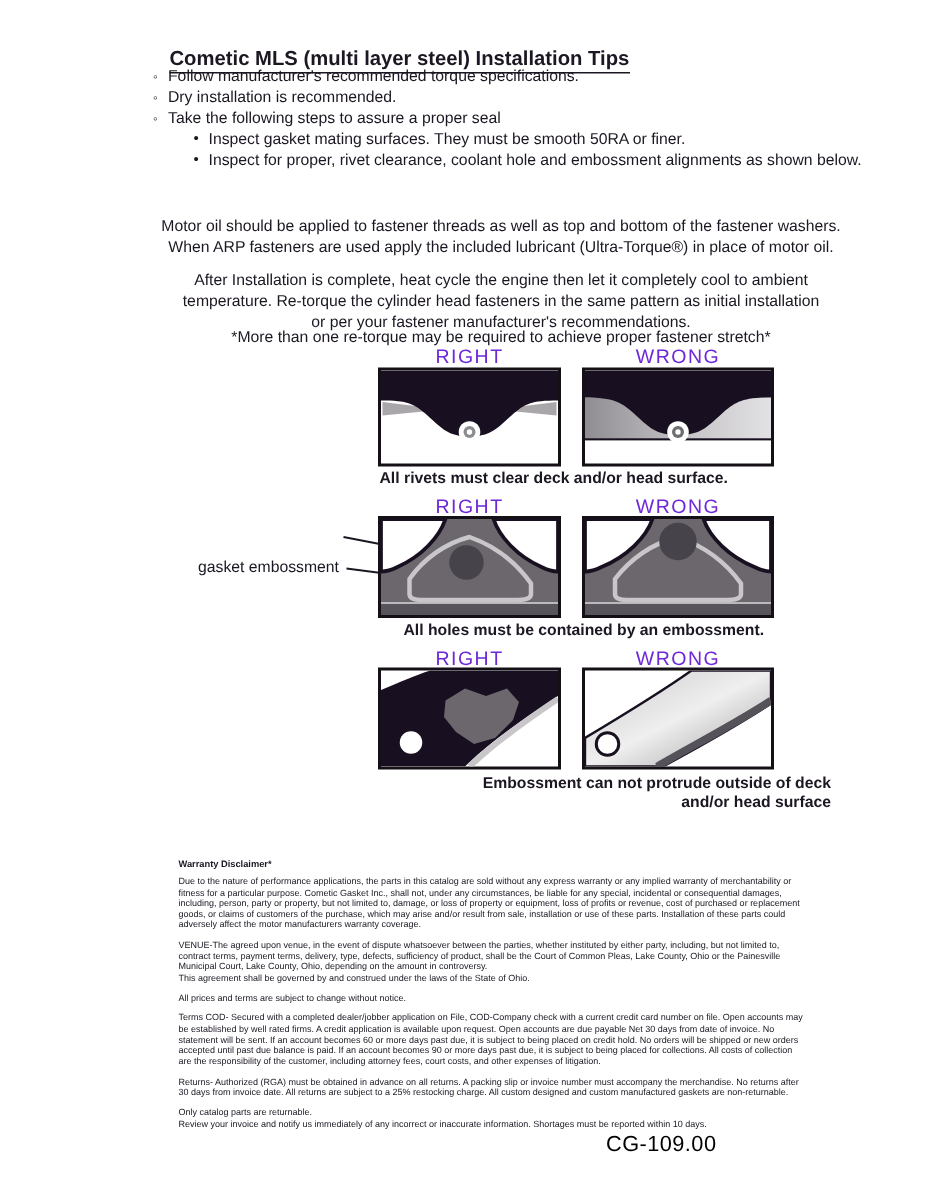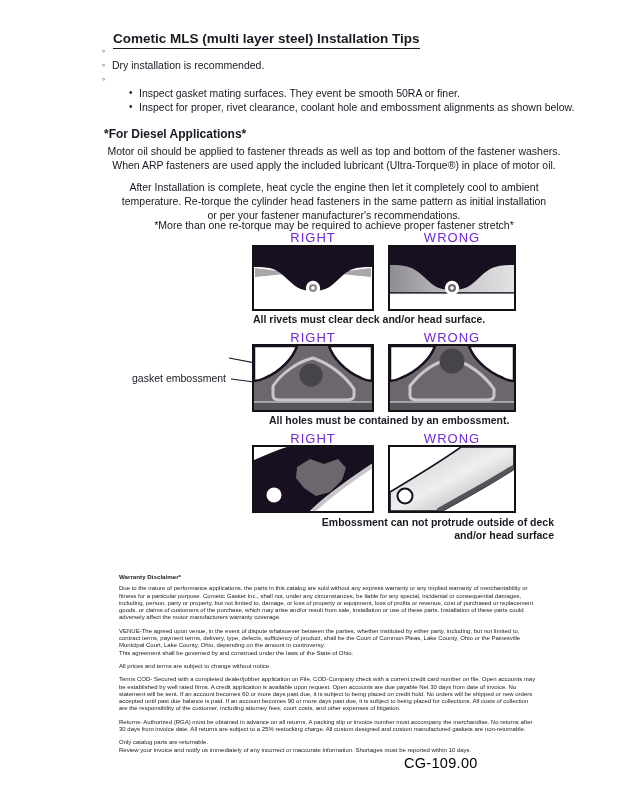--- a/index.html
+++ b/index.html
@@ -38,39 +38,40 @@
 </head>
 <body>
 
 <div class="page">
 
   <h1 class="abs page-title">Cometic MLS (multi layer steel) Installation Tips</h1>
 
   <div class="abs tips">
     <div class="tip-row">
       <span class="tip-marker">◦</span>
+      <span>Follow manufacturer's recommended torque specifications.</span>
     </div>
     <div class="tip-row">
       <span class="tip-marker">◦</span>
       <span>Dry installation is recommended.</span>
     </div>
     <div class="tip-row">
       <span class="tip-marker">◦</span>
+      <span>Take the following steps to assure a proper seal</span>
     </div>
     <div class="tip-row tip-sub">
       <span class="tip-marker">•</span>
-      <span>Inspect gasket mating surfaces.  They event be smooth 50RA or finer.</span>
+      <span>Inspect gasket mating surfaces.  They must be smooth 50RA or finer.</span>
     </div>
     <div class="tip-row tip-sub">
       <span class="tip-marker">•</span>
       <span>Inspect for proper, rivet clearance, coolant hole and embossment alignments as shown below.</span>
     </div>
   </div>
 
-  <h2 class="abs diesel-heading">*For Diesel Applications*</h2>
   <p class="abs body-par p1">Motor oil should be applied to fastener threads as well as top and bottom of the fastener washers.
 When ARP fasteners are used apply the included lubricant (Ultra-Torque®) in place of motor oil.</p>
   <p class="abs body-par p2">After Installation is complete, heat cycle the engine then let it completely cool to ambient
 temperature. Re-torque the cylinder head fasteners in the same pattern as initial installation
 or per your fastener manufacturer's recommendations.</p>
   <p class="abs body-par p3">*More than one re-torque may be required to achieve proper fastener stretch*</p>
 
   <div class="abs dg-label" style="left:236px;top:230px;width:122px;">RIGHT</div>
   <div class="abs dg-label" style="left:372px;top:230px;width:128px;">WRONG</div>
 

